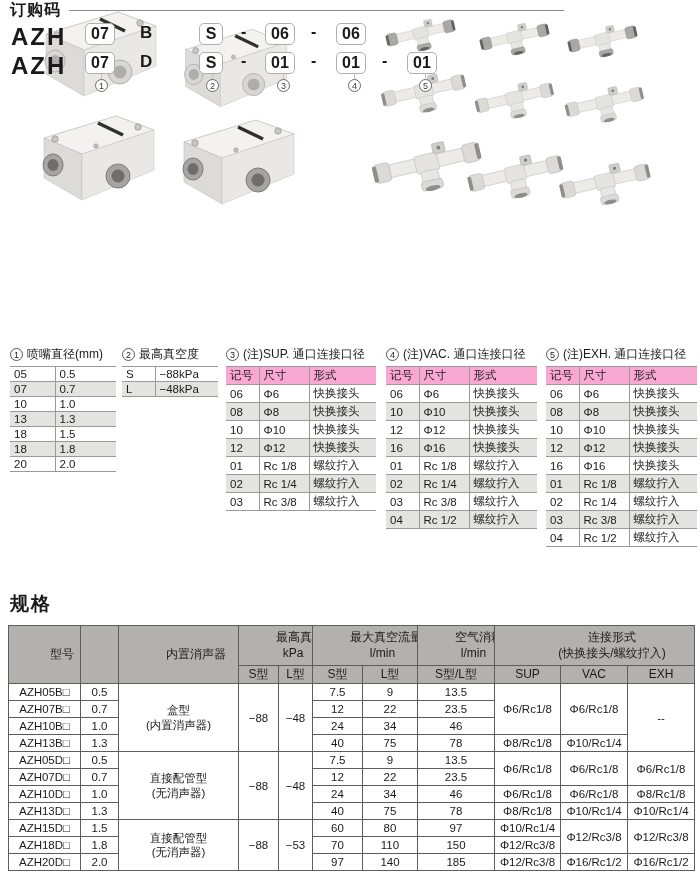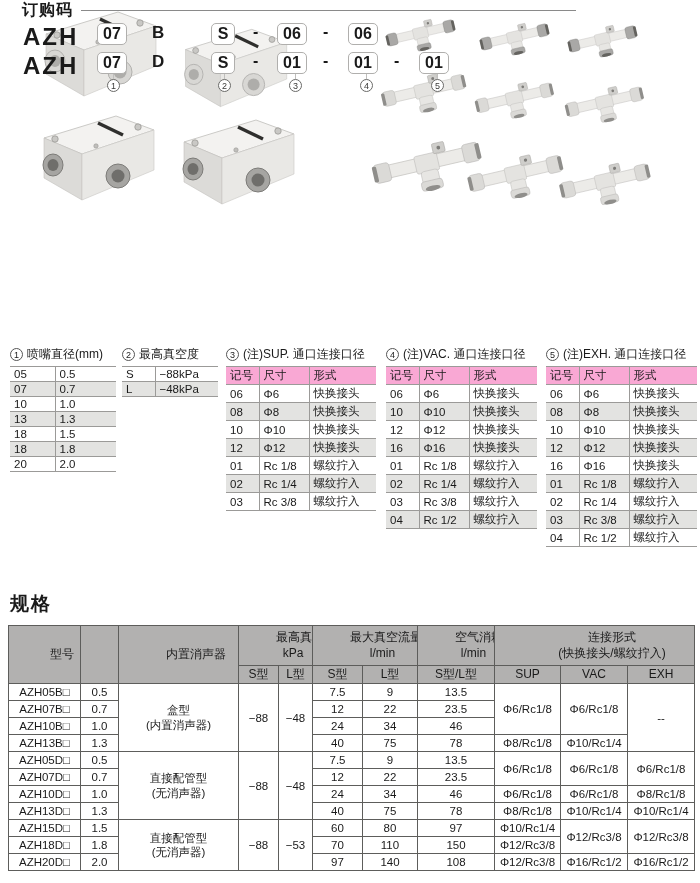--- a/index.html
+++ b/index.html
@@ -10,21 +10,21 @@
     overflow:hidden;
   }
   
   .photos { position:absolute; left:0; top:0; width:700px; height:228px; }
   .photos svg { position:absolute; left:0; top:0; }
   .fitA { fill:var(--fitA,#d8d7d4); stroke:var(--fitAs,#b2b1ae); stroke-width:1; }
   .fitB { fill:var(--fitB,#aeadaa); }
   .tip  { fill:var(--tip,#dbdad7); stroke:var(--tips,#b7b6b3); stroke-width:.8; }
   .ring { fill:var(--ring,#8f8e8b); }
   
-  .order { position:absolute; left:0; top:231; width:564px;margin-left:12px; }
+  .order { position:absolute; left:0; top:231; width:564px; }
   .order-head { display:flex; align-items:center; padding-left:10px; height:20px; }
   .order-title { font-size:16px; font-weight:bold; letter-spacing:1px; }
   .order-rule { flex:1; height:1px; background:#8a8a8a; margin-left:8px; }
   .code-row { position:relative; height:29px; }
   .code-row > span { position:absolute; top:3px; }
   .az { font-size:24px; font-weight:bold; letter-spacing:2px; left:11px; }
   .cbox {
     display:inline-block; min-width:30px; text-align:center;
     border:1.5px solid #b0afad; border-radius:5px; padding:0 3px;
     font-weight:bold; font-size:16px; line-height:20px; background:#fff;
@@ -575,20 +575,20 @@
         <td>70</td>
         <td>110</td>
         <td>150</td>
         <td>Φ12/Rc3/8</td>
       </tr>
       <tr>
         <td>AZH20D□</td>
         <td>2.0</td>
         <td>97</td>
         <td>140</td>
-        <td>108</td>
+        <td>185</td>
         <td>Φ12/Rc3/8</td>
         <td>Φ16/Rc1/2</td>
         <td>Φ16/Rc1/2</td>
       </tr>
     </tbody>
   </table>
 </div>
 
 </body></html>

